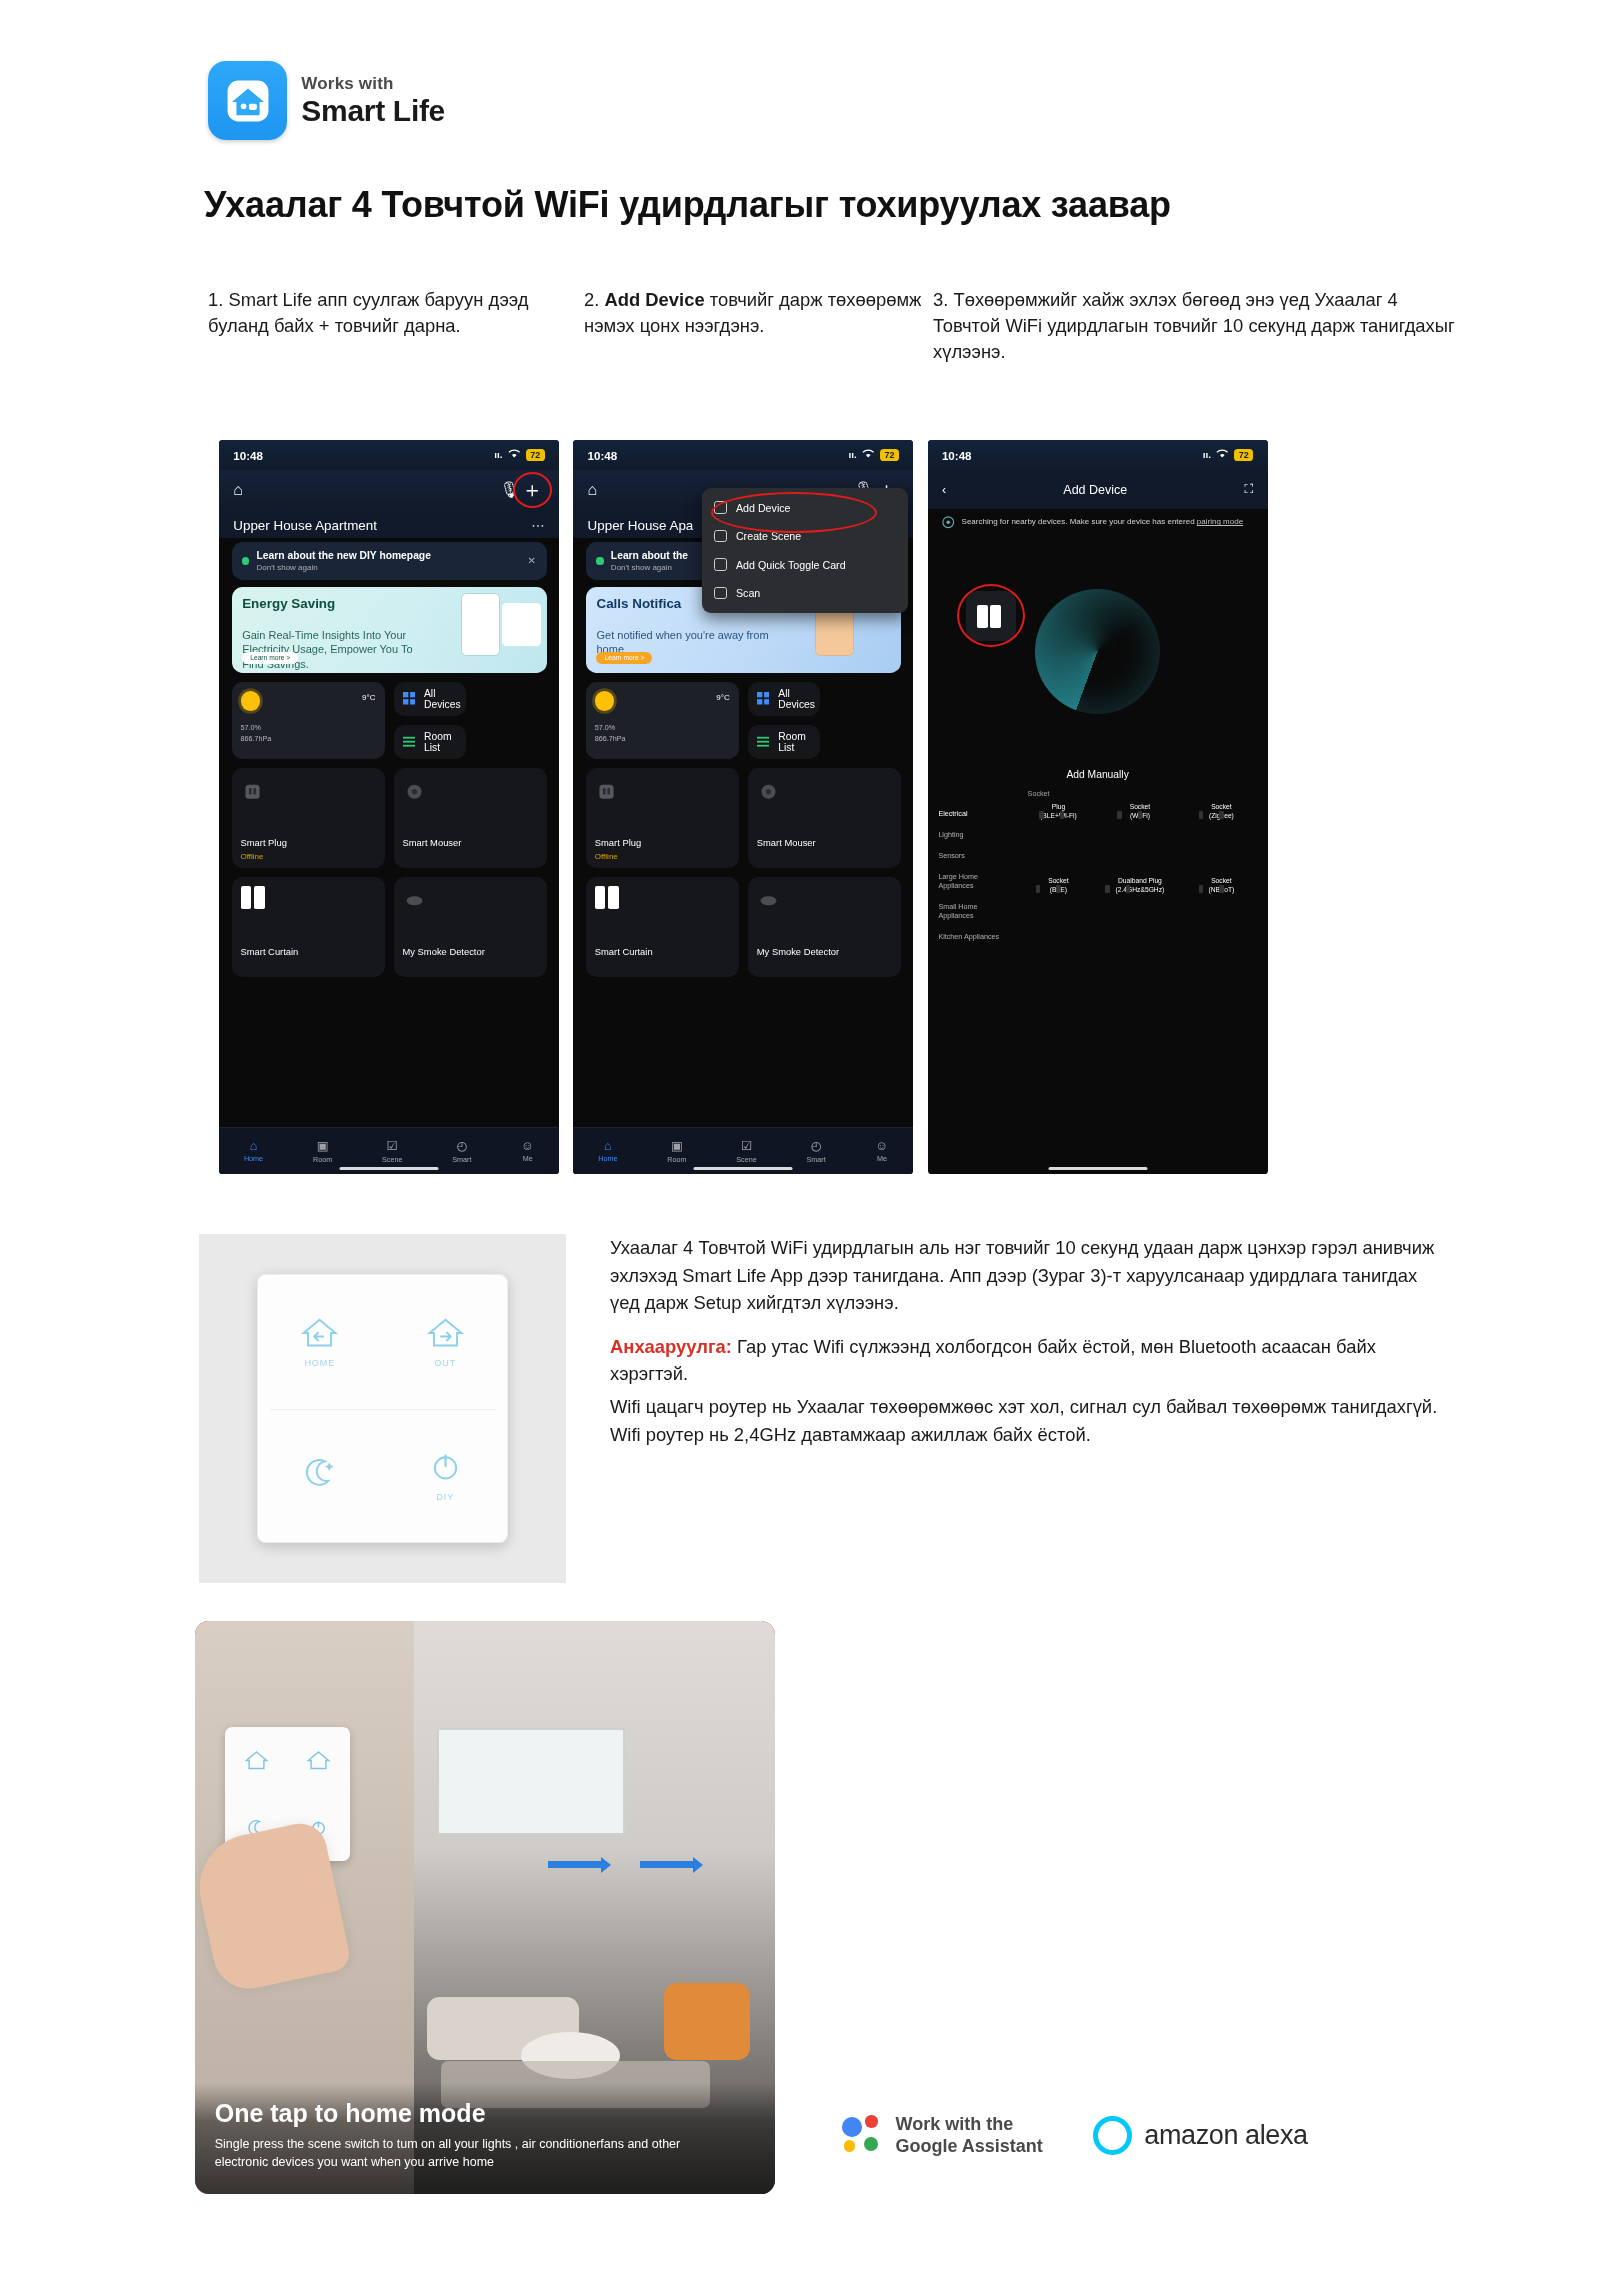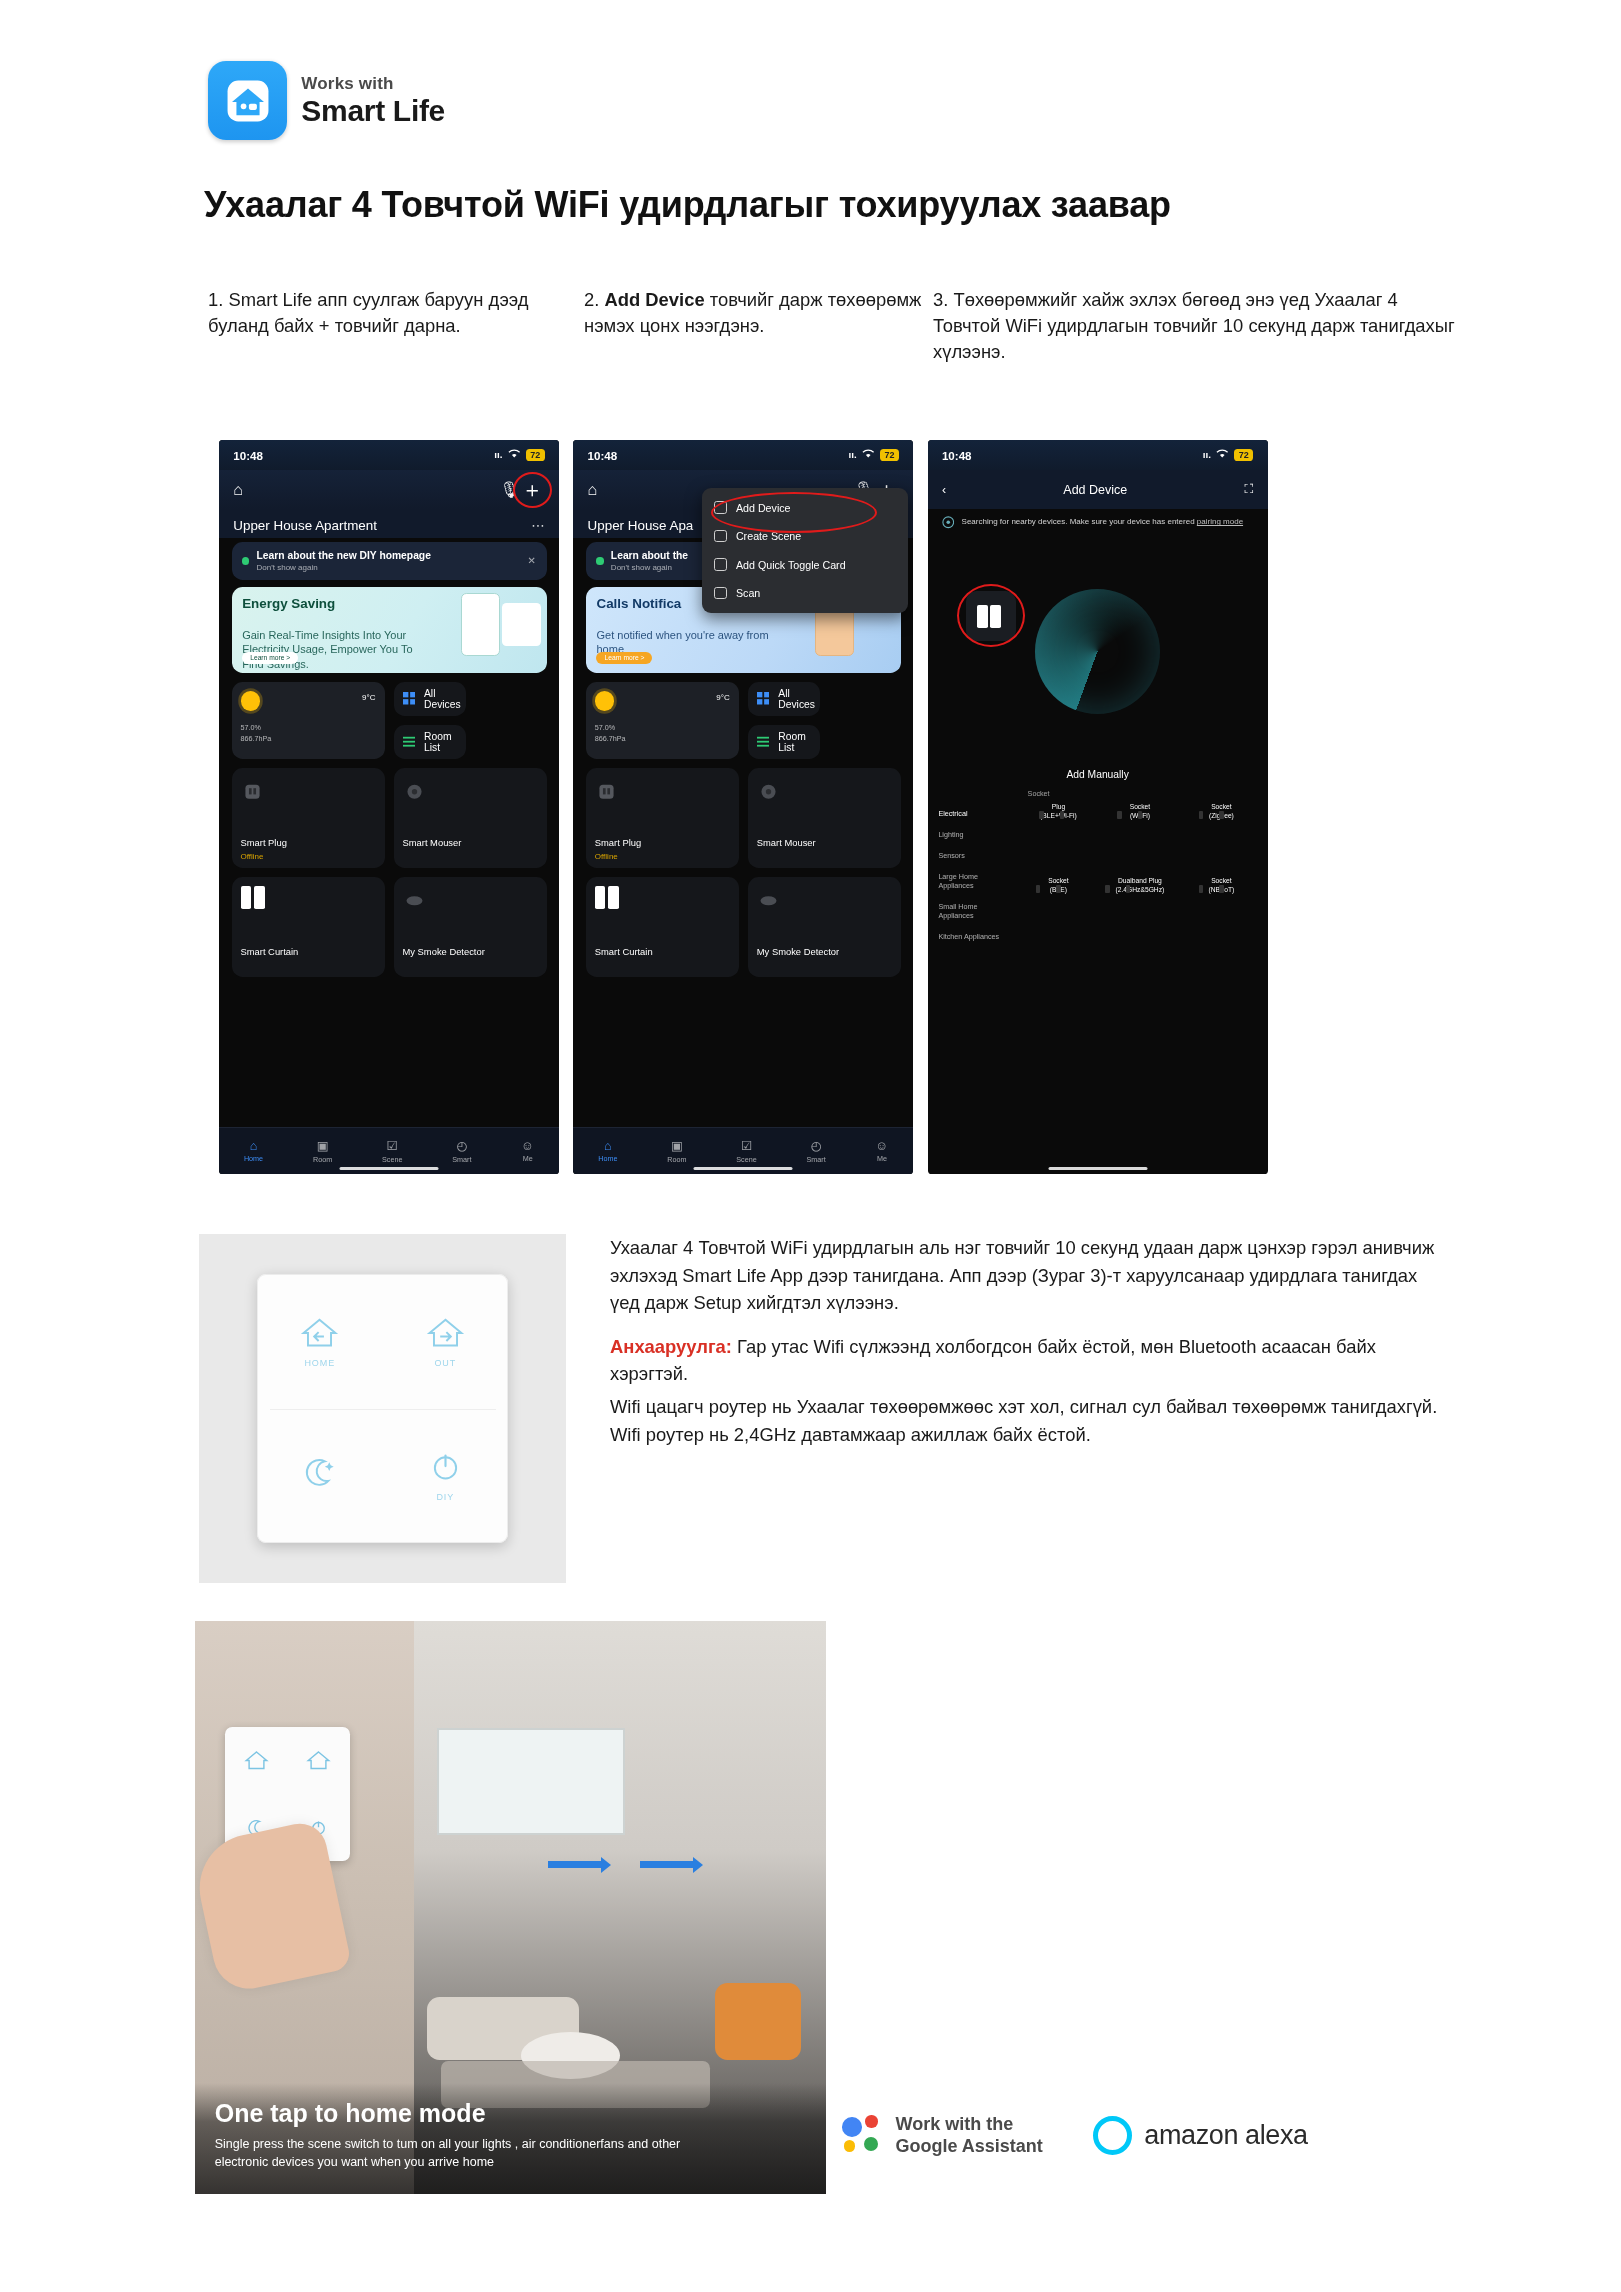--- a/index.html
+++ b/index.html
@@ -171,22 +171,22 @@
 
   .panel-text {
     position:absolute; left:598px; top:1234px; width:860px;
     font-size: 18.4px; line-height:1.5; color:#1a1a1a;
   }
   .panel-text p { margin: 0 12px 16px; }
   .warn-label { color:#d93025; font-weight:700; }
 
   
   .collage {
-    position:absolute; left:195px; top:1621px; width:631px; height:573px;
-    display:flex; overflow:hidden; background:#b91c1c;
+    position:absolute; left:195px; top:1621px; width:580px; height:573px;
+    display:flex; overflow:hidden; background:#b91c1c;border-radius:14px;
   }
   .collage .left {
     width:219px; background: linear-gradient(180deg,#d9cec4 0%, #cbbfb3 45%, #b9ada2 100%);
     position:relative;
   }
   .mini-switch {
     position:absolute; left:30px; top:106px; width:125px; height:134px;
     background:#fbfbfb; border-radius:7.2px; box-shadow:0 2.7px 9px rgba(0,0,0,.2);
     display:grid; grid-template-columns:1fr 1fr; grid-template-rows:1fr 1fr;
   }

